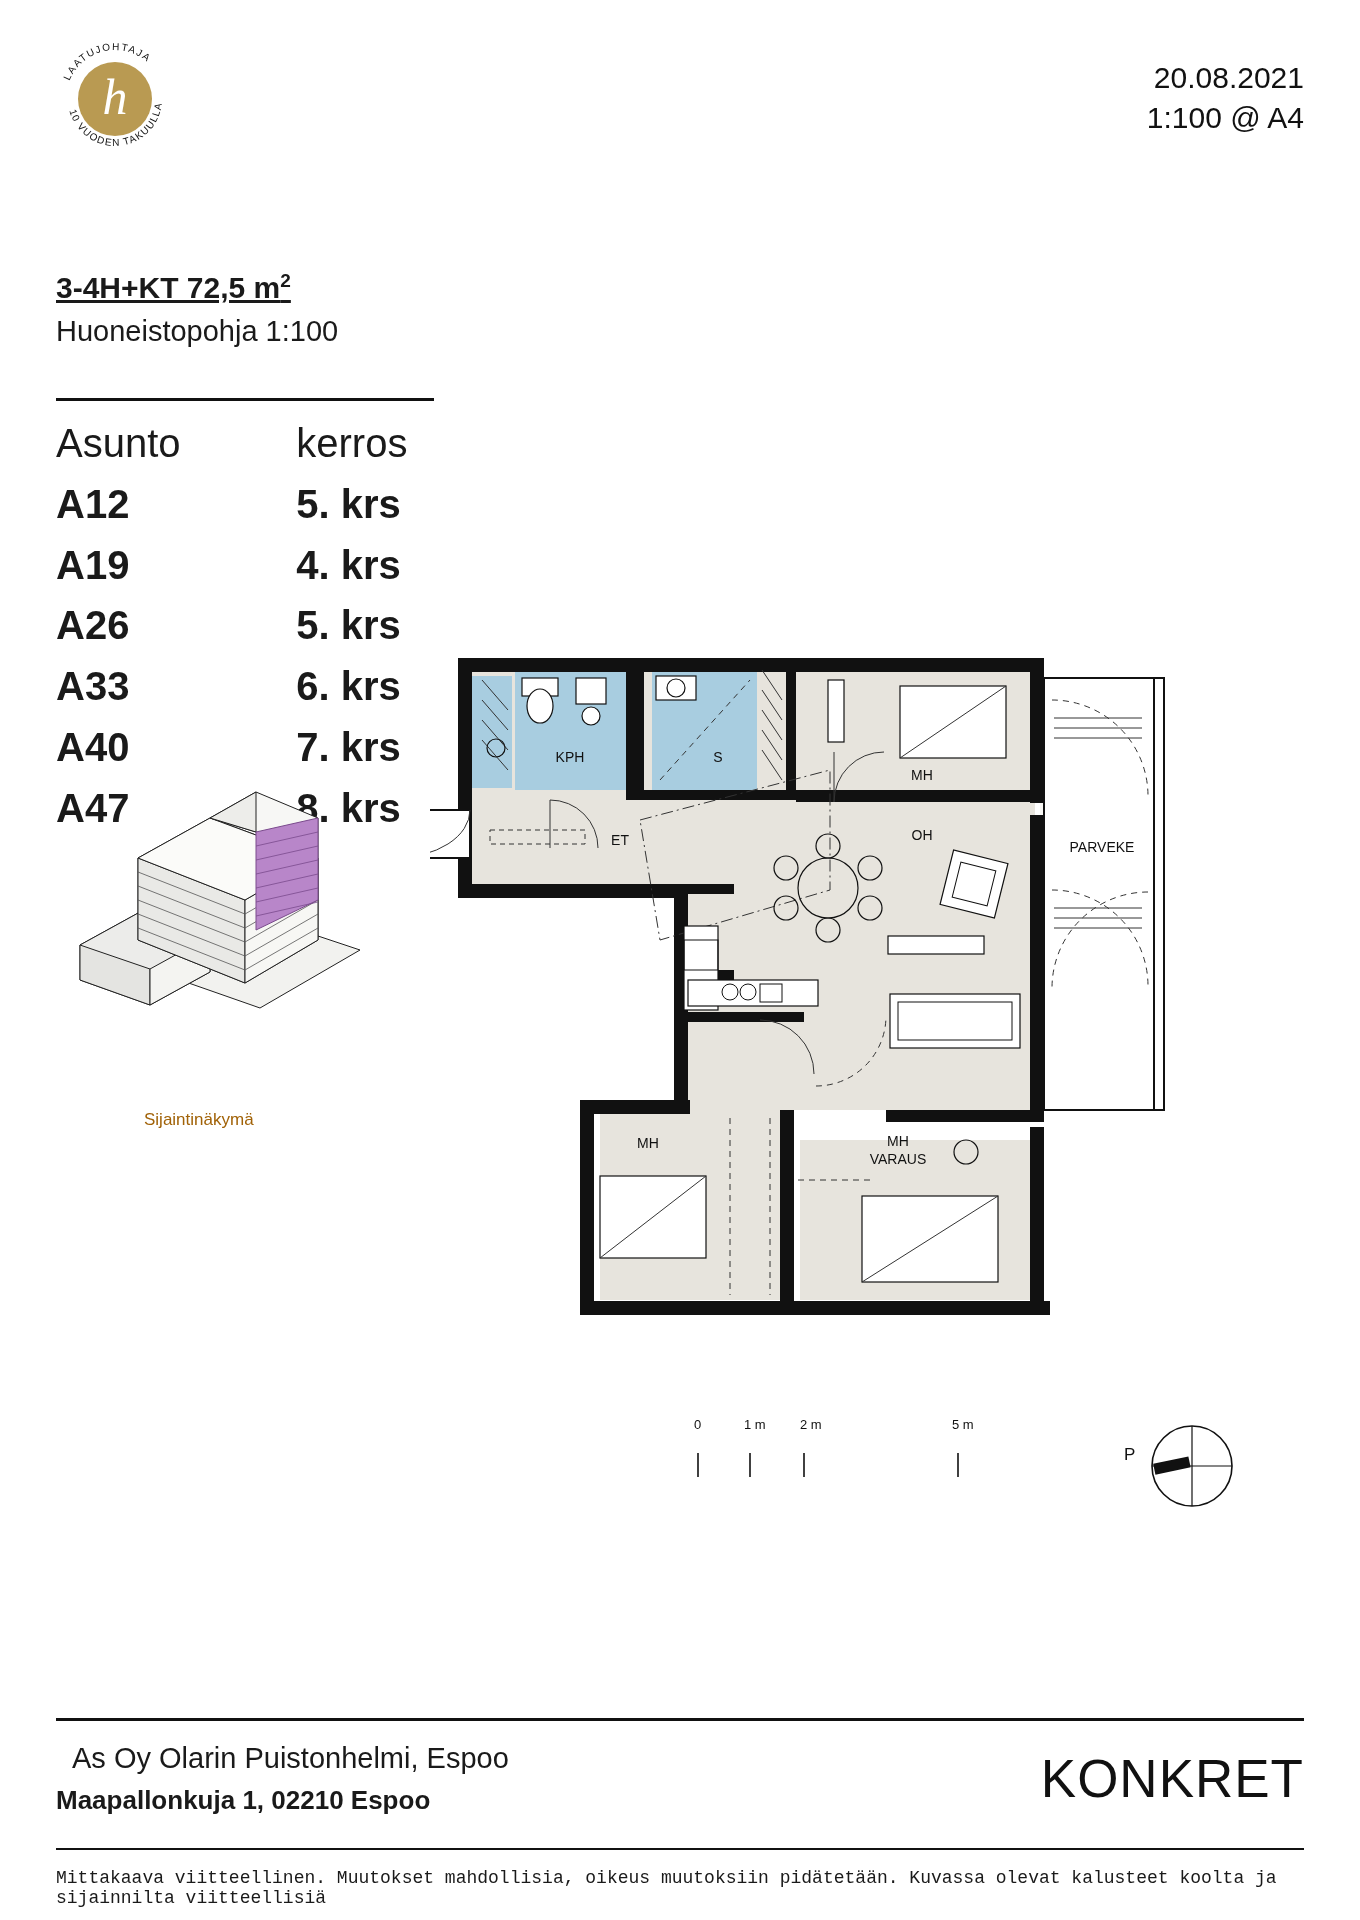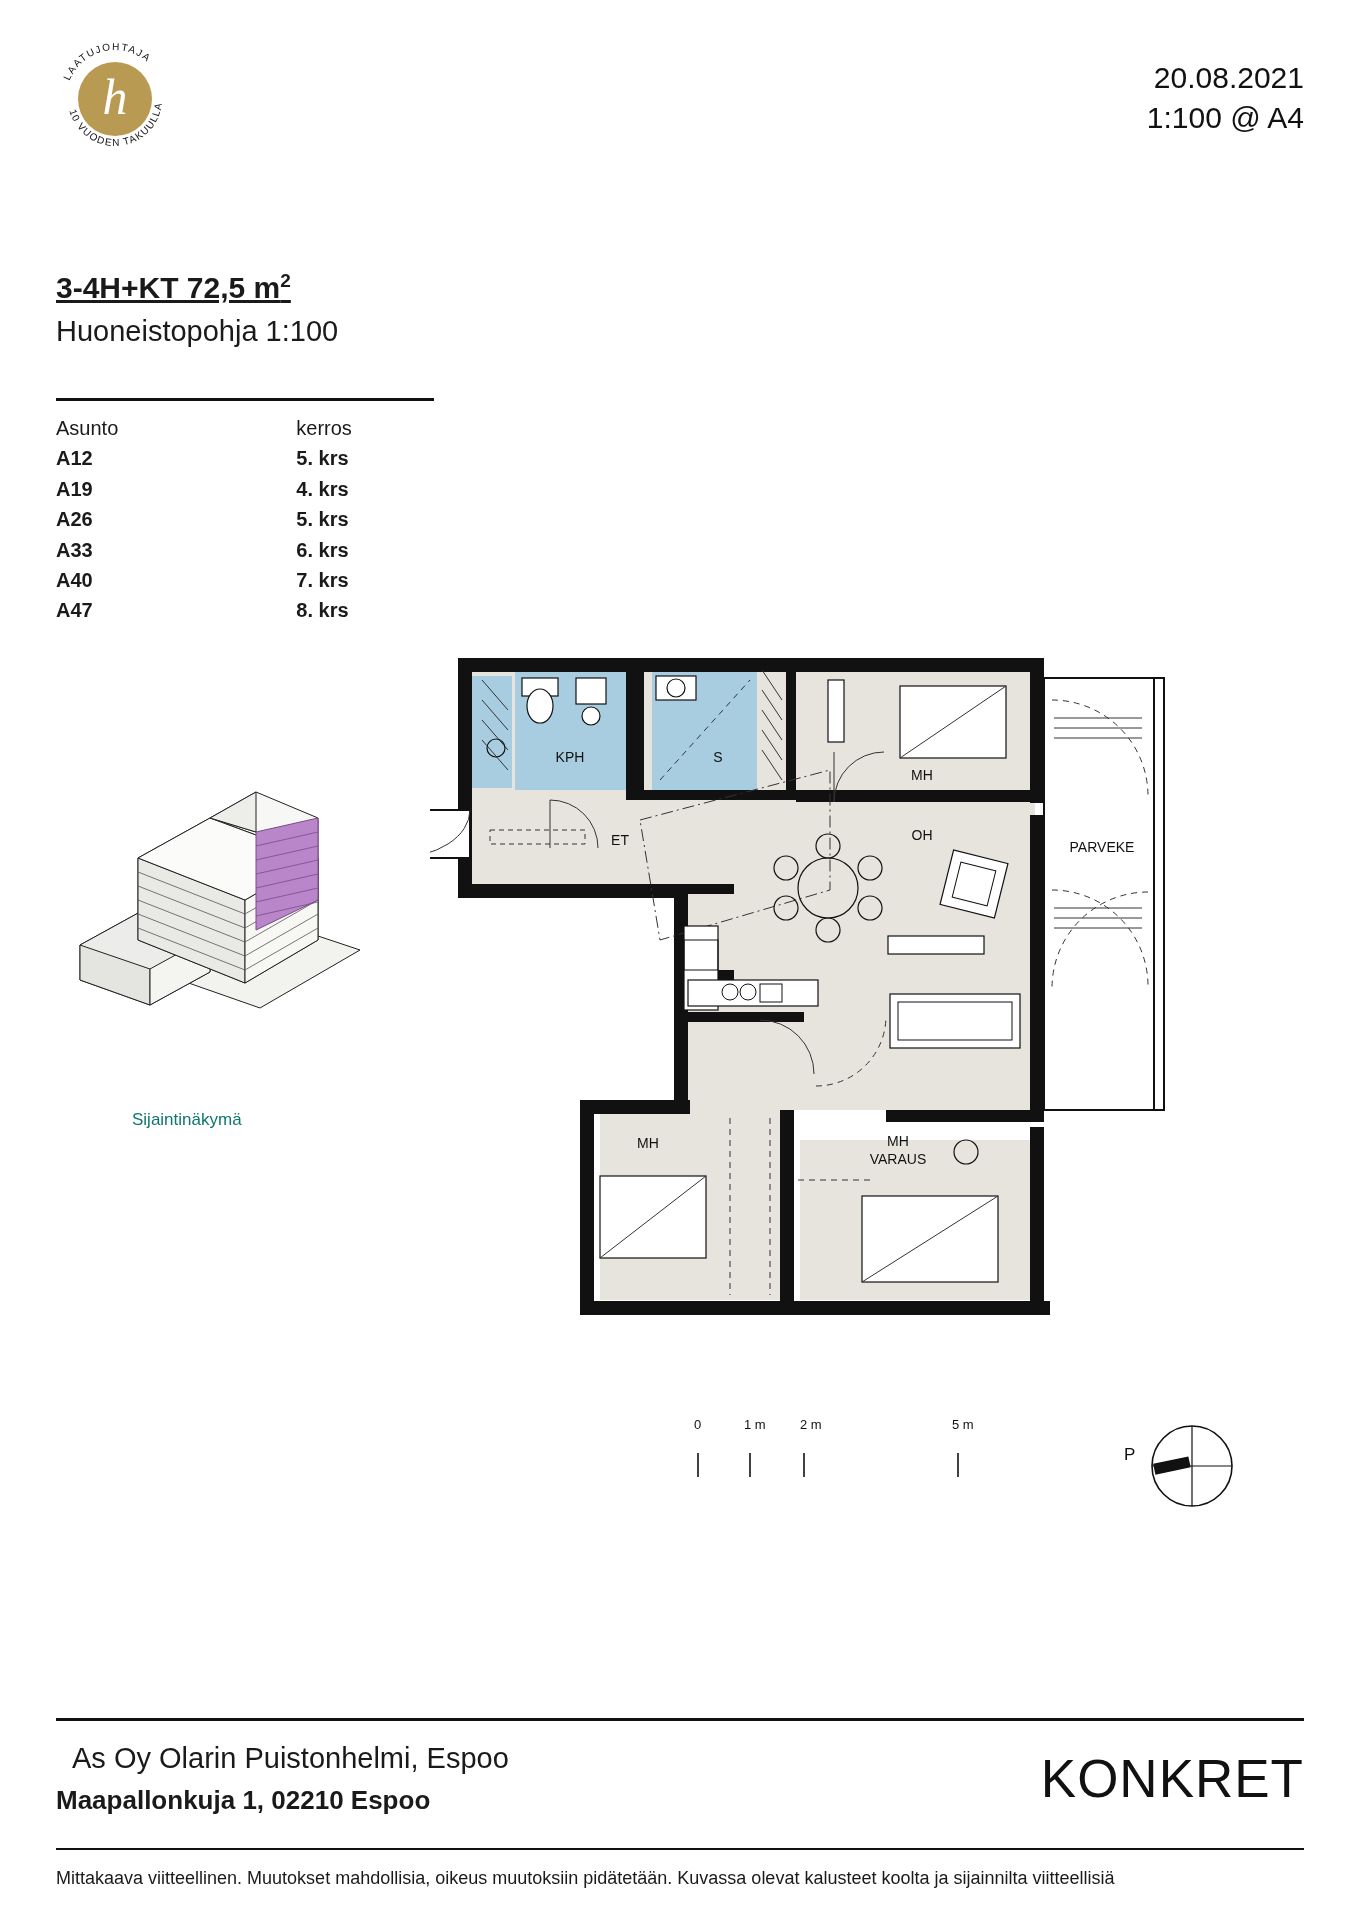--- a/index.html
+++ b/index.html
@@ -98,40 +98,40 @@
     width: 380px;
   }
   .apt-rule {
     width: 378px;
     height: 3px;
     background: #111;
     margin-bottom: 12px;
   }
   .apt-row {
     display: flex;
-    font-size: 20px;
+    font-size: 40px;
     line-height: 1.52;
     gap: 26px;
   }
   .apt-row .c1 { width: 230px; }
   .apt-row .c2 { width: 150px; }
   .apt-head .c1, .apt-head .c2 { font-weight: 400; }
   .apt-body .c1, .apt-body .c2 { font-weight: bold; }
 
   
   .loc-view {
     position: absolute;
     left: 60px; top: 740px;
     width: 380px; height: 260px;
   }
   .loc-caption {
     position: absolute;
-    left: 132px; top: 1110px;
+    left: 144px; top: 1110px;
     font-size: 17px;
-    color: #0f766e;
+    color: #a16207;
   }
 
   
   .plan {
     position: absolute;
     left: 430px; top: 640px;
     width: 900px; height: 740px;
   }
   .plan svg { display: block; }
 
@@ -178,20 +178,21 @@
     color: #111;
   }
   .footer-logo .kon { font-weight: normal; margin-left: 48px; }
   .footer-logo .kret { font-weight: 400; }
   .disclaimer {
     position: absolute;
     left: 56px; top: 1868px;
     right: 56px;
     font-size: 18px;
     color: #1a1a1a;
+    font-family: Liberation Mono, monospace;
   }
   .disc-rule {
     position: absolute;
     left: 56px; top: 1848px;
     width: 1248px; height: 2px;
     background: #111;
   }
 </style>
 </head>
 <body>

